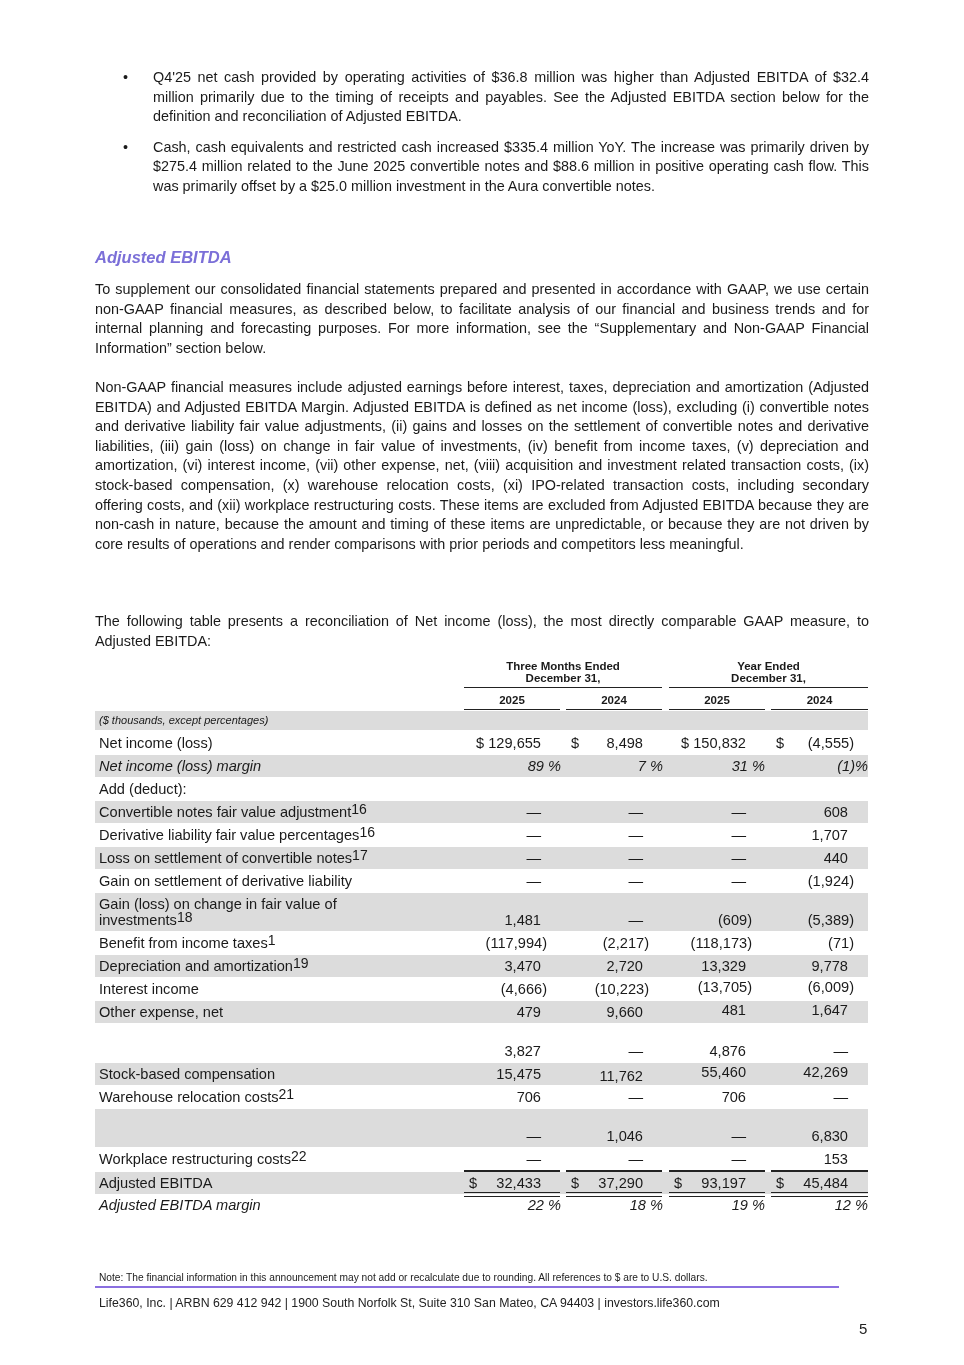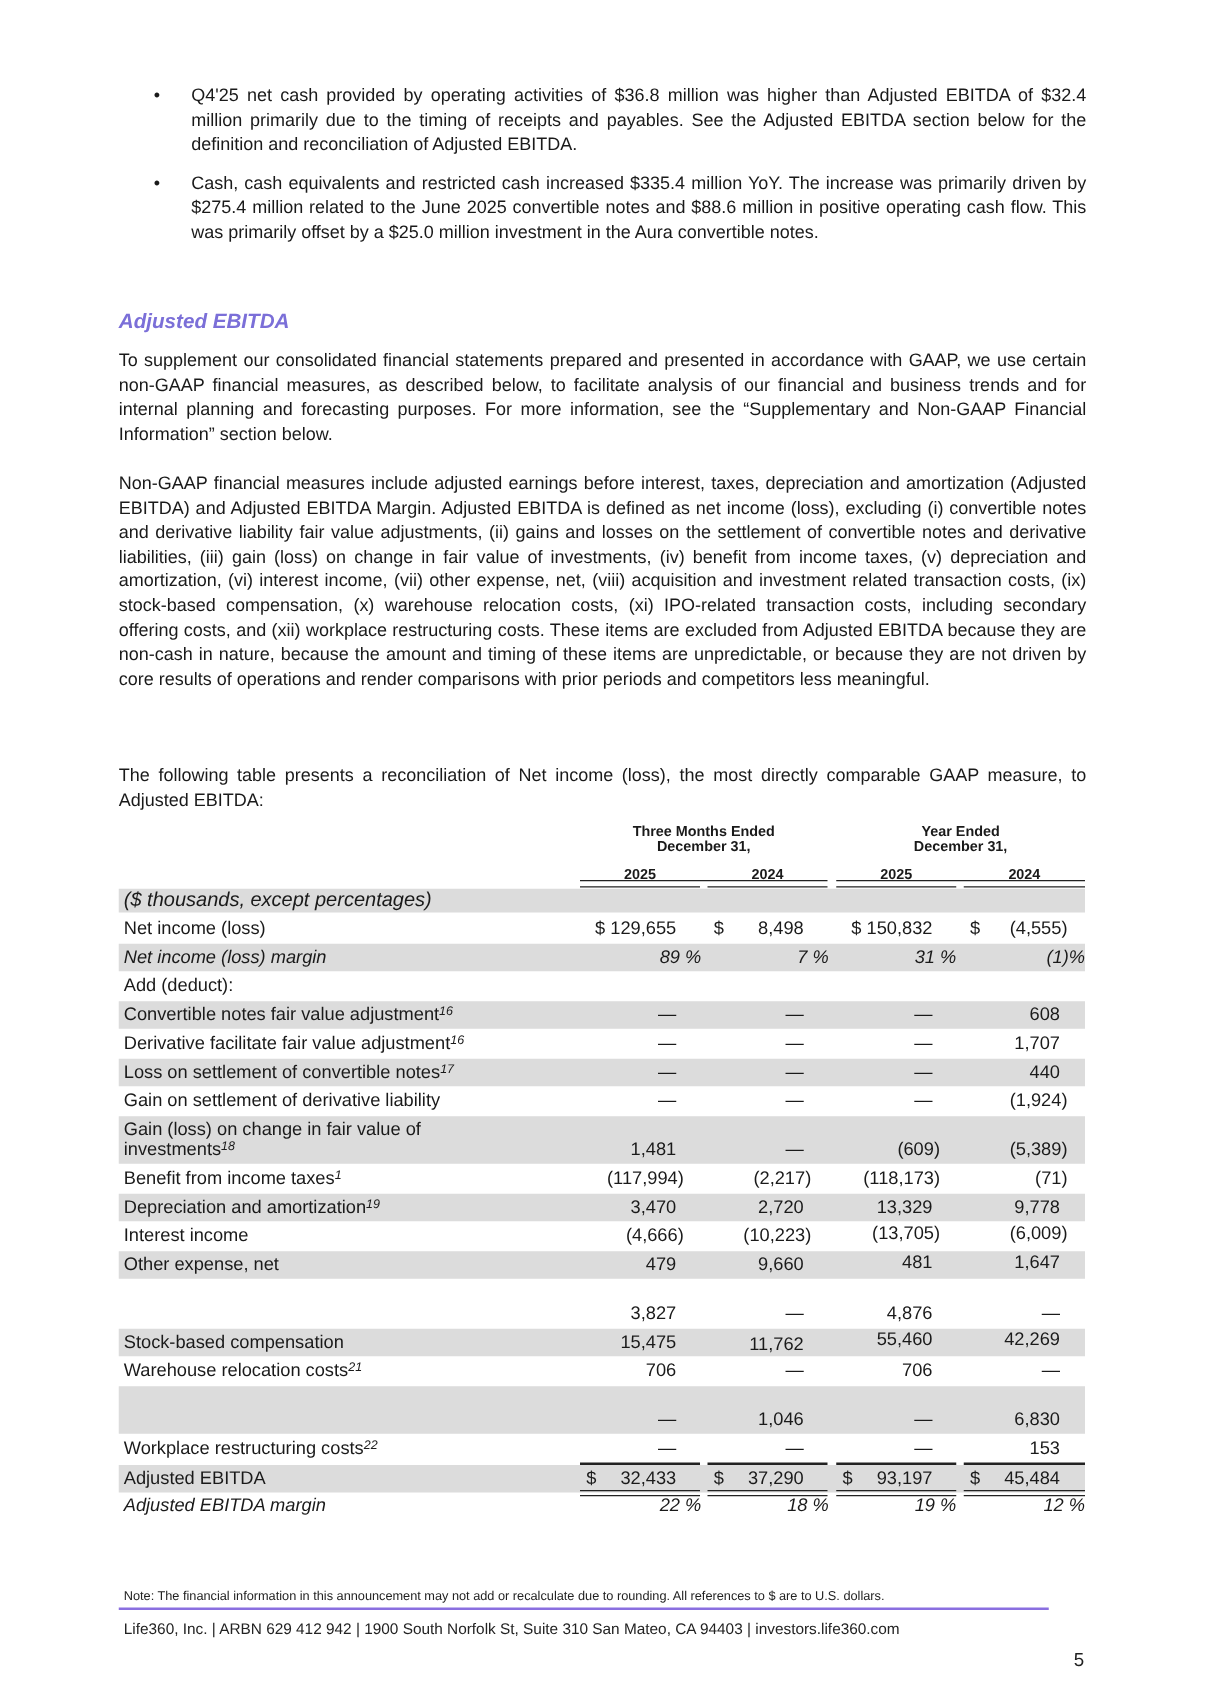--- a/index.html
+++ b/index.html
@@ -11,33 +11,33 @@
   .bullet .dot { position: absolute; left: 28px; top: 0; }
 
   .section-title { position: absolute; left: 95px; top: 248px; font-size: 16.5px; font-weight: bold; font-style: italic; color: #7b6fd8; }
 
   .para { position: absolute; left: 95px; width: 774px; font-size: 14.4px; line-height: 19.6px; text-align: justify; }
   .p1 { top: 280px; }
   .p2 { top: 378px; }
   .p3 { top: 612px; }
 
   .tbl { position: absolute; left: 95px; top: 660px; width: 773px; font-size: 14.6px; }
-  .hdr-group { position: absolute; top: 0; text-align: center; font-size: 11.5px; font-weight: bold; line-height: 12px; border-bottom: 1.5px solid #222; padding-bottom: 20px; }
+  .hdr-group { position: absolute; top: 0; text-align: center; font-size: 11.5px; font-weight: bold; line-height: 12px; border-bottom: 1.5px solid #222; padding-bottom: 3px; }
   .hg1 { left: 369px; width: 198px; }
   .hg2 { left: 574px; width: 199px; }
   .hdr-year { position: absolute; top: 34px; font-size: 11.5px; font-weight: bold; text-align: center; border-bottom: 1.5px solid #222; padding-bottom: 3px; }
 
   .row { position: absolute; left: 0; width: 773px; }
   .row.shade { background: #dcdcdc; }
   .row .lbl { position: absolute; left: 4px; bottom: 3px; line-height: 15.5px; }
-  .row .lbl sup { font-size: 10px; vertical-align: top; position: relative; top: -3px; font-style: italic; }
+  .row .lbl sup { font-size: 14px; vertical-align: top; position: relative; top: -3px; }
   .row .v { position: absolute; bottom: 3px; text-align: right; white-space: pre; }
   .row .d { position: absolute; bottom: 3px; }
   .it { font-style: italic; }
-  .small { font-size: 16px; }
+  .small { font-size: 11px; }
 
   .col1 { right: 327px; }
   .col2 { right: 225px; }
   .col3 { right: 122px; }
   .col4 { right: 20px; }
   .pcol1 { right: 307px; }
   .pcol2 { right: 205px; }
   .pcol3 { right: 103px; }
   .pcol4 { right: 0px; }
 
@@ -109,21 +109,21 @@
   </div>
 
   <div class="row shade" style="top:141px;height:22px;">
     <span class="lbl"><span>Convertible notes fair value adjustment</span><sup>16</sup></span>
     <span class="v col1">—</span>
     <span class="v col2">—</span>
     <span class="v col3">—</span>
     <span class="v col4">608</span>
   </div>
   <div class="row" style="top:164px;height:22px;">
-    <span class="lbl"><span>Derivative facilitate fair value adjustment</span><sup>16</sup></span>
+    <span class="lbl"><span>Derivative liability fair value percentages</span><sup>16</sup></span>
     <span class="v col1">—</span>
     <span class="v col2">—</span>
     <span class="v col3">—</span>
     <span class="v col4">1,707</span>
   </div>
   <div class="row shade" style="top:187px;height:22px;">
     <span class="lbl"><span>Loss on settlement of convertible notes</span><sup>17</sup></span>
     <span class="v col1">—</span>
     <span class="v col2">—</span>
     <span class="v col3">—</span>

